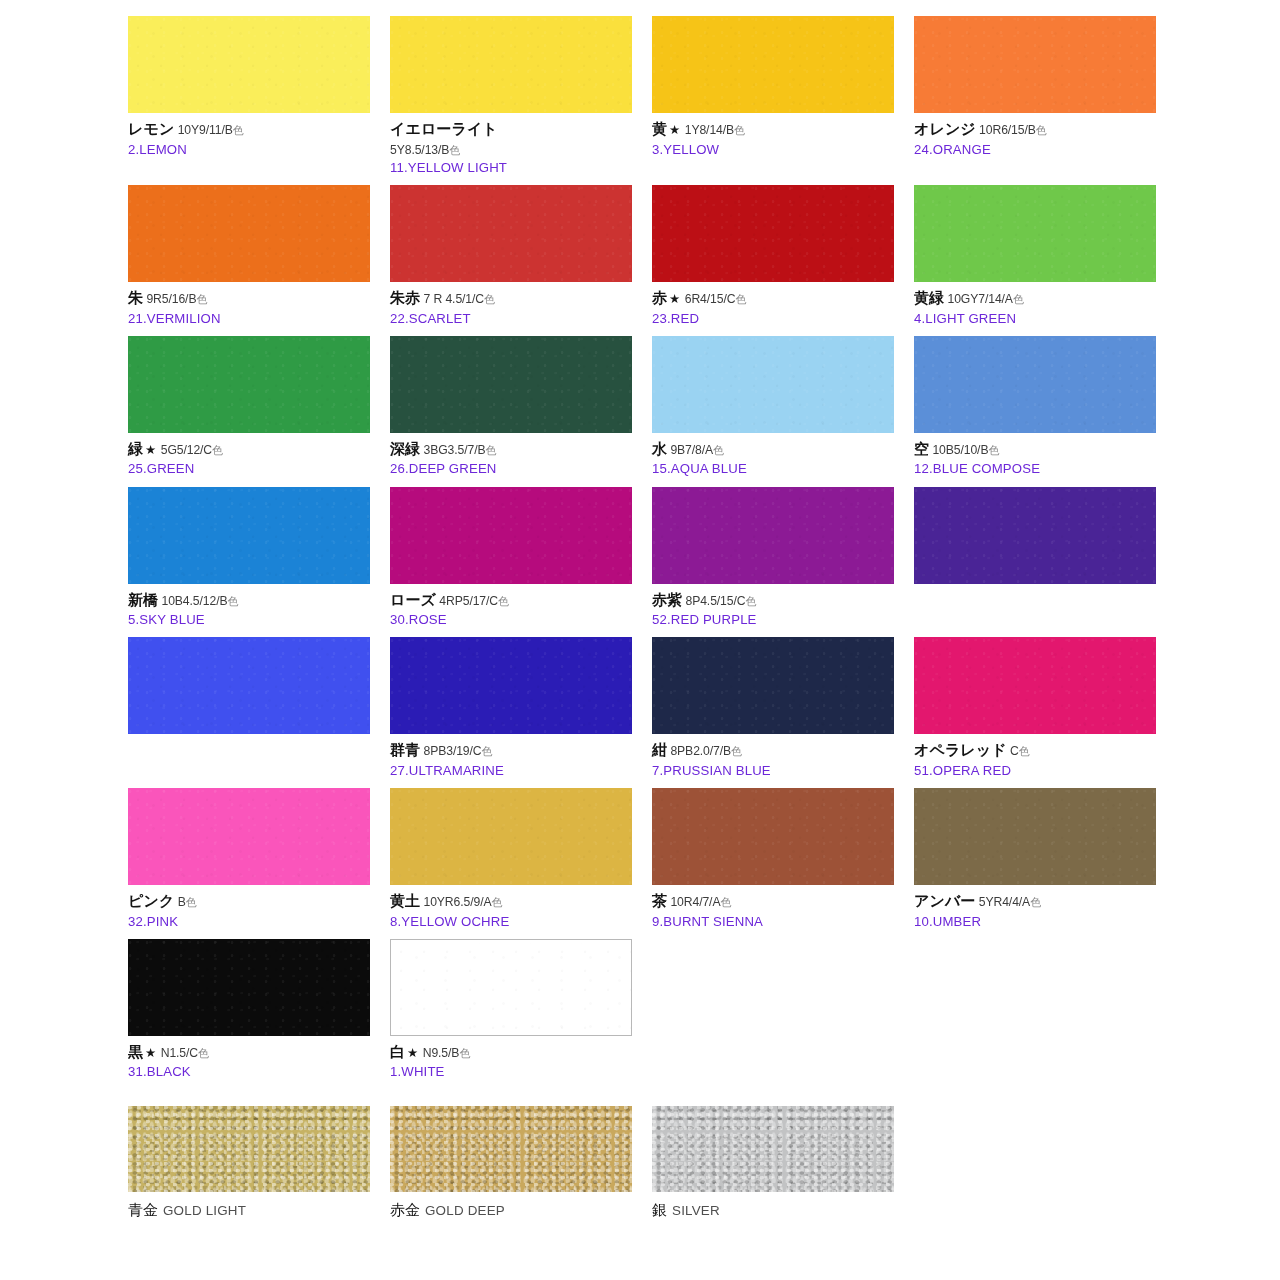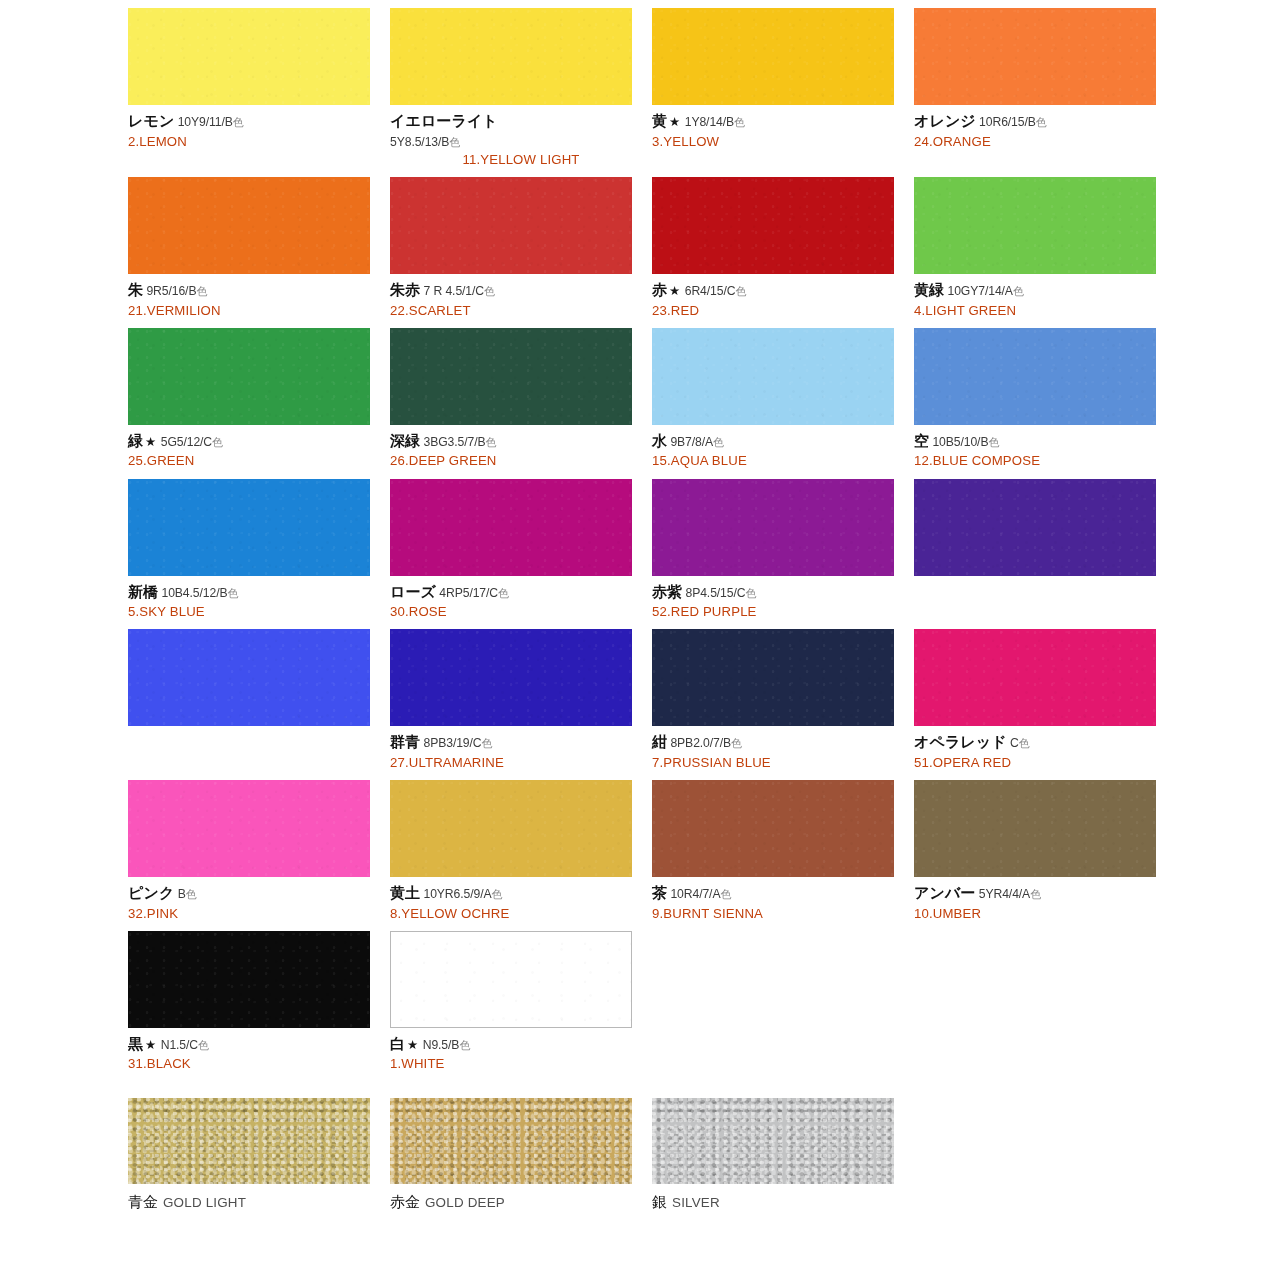--- a/index.html
+++ b/index.html
@@ -12,21 +12,21 @@
     height: 1280px;
     font-family: "Liberation Sans", "DejaVu Sans", sans-serif;
     -webkit-font-smoothing: antialiased;
     overflow: hidden;
   }
   #chart-sheet {
     position: relative;
     width: 1280px;
     height: 1280px;
     box-sizing: border-box;
-    padding: 8px 0 0 0;
+    padding: 16px 0 0 0;
   }
   .swatch-grid {
     display: grid;
     grid-template-columns: repeat(4, 262px);
     column-gap: 0px;
     padding-left: 128px;
     box-sizing: border-box;
   }
   .swatch-cell {
     width: 262px;
@@ -82,28 +82,27 @@
     color: #3c3c3c;
     font-weight: 400;
     letter-spacing: -0.1px;
   }
   .iro {
     font-size: 11px;
     color: #8d8d8d;
   }
   .line-en {
     font-size: 13.2px;
-    color: #c2410c;
+    color: #6d28d9;
     letter-spacing: 0.15px;
     margin-top: 6px;
     white-space: nowrap;
   }
   .line-en.second {
     margin-top: 5px;
-    text-align: center;
   }
   
   .metallic-grid {
     display: grid;
     grid-template-columns: repeat(4, 262px);
     padding-left: 128px;
     box-sizing: border-box;
     margin-top: 17px;
   }
   .metallic-chip {

